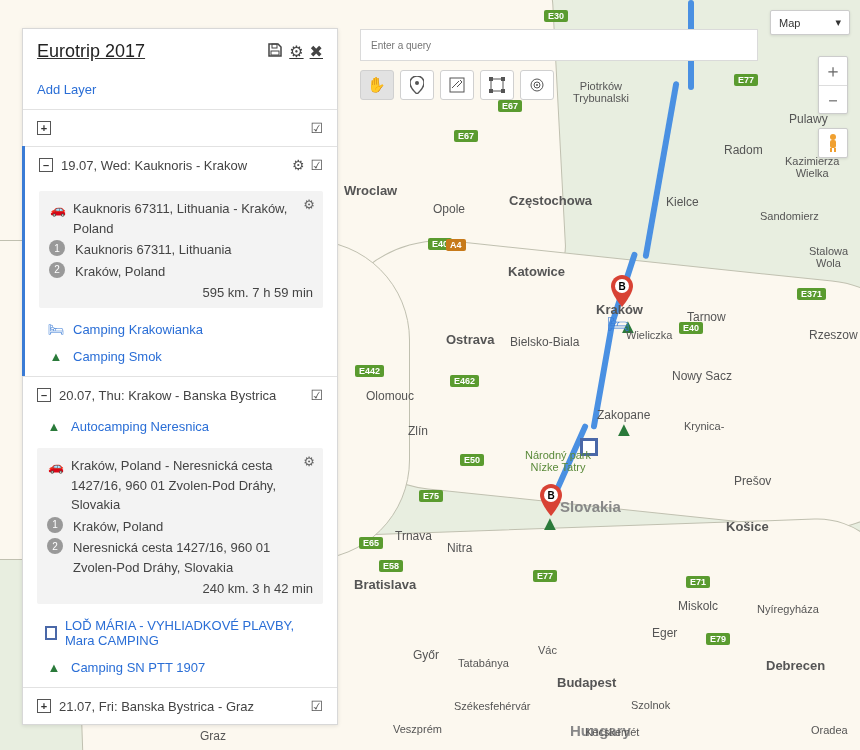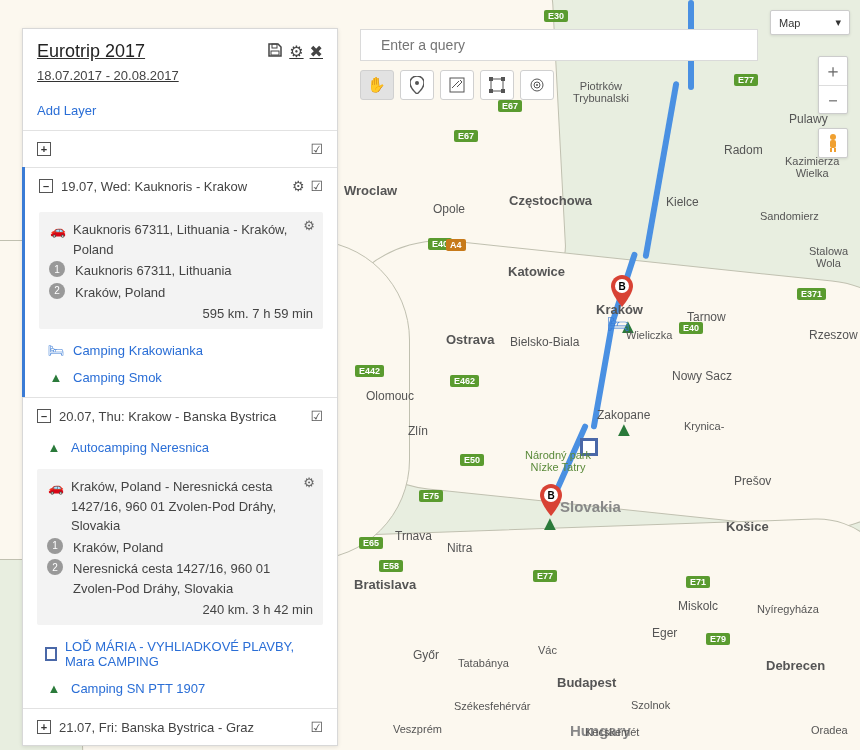--- a/index.html
+++ b/index.html
@@ -178,22 +178,22 @@
 
 
 .search-box {
   position: absolute;
   top: 29px;
   left: 360px;
   width: 398px;
   height: 32px;
   background: #fff;
   border: 1px solid #dadada;
-  padding: 0 20px;
-  font-size: 14px;
+  padding: 0 10px;
+  font-size: 10px;
   color: #888;
   outline: none;
 }
 .map-type {
   position: absolute;
   top: 10px;
   right: 10px;
   width: 80px;
   height: 25px;
   background: #fff;
@@ -433,21 +433,20 @@
           <svg width="16" height="16" viewBox="0 0 16 16">
               <path d="M2 2h9l3 3v9H2z" fill="none" stroke="#444" stroke-width="1.5"></path>
               <rect x="5" y="2" width="5" height="4" fill="none" stroke="#444"></rect>
               <rect x="4" y="9" width="8" height="4" fill="none" stroke="#444"></rect>
             </svg>
         </span>
         <span>⚙</span>
         <span>✖</span>
       </div>
     </div>
-    <div class="sb-dates">18.07.2017 - 20.08.2017</div>
   </div>
   <a class="add-layer" href="#">Add Layer</a>
 
   <div class="day-row">
     <div class="day-left">
       <span class="toggle">+</span>
     </div>
     <div class="day-right">
         <span>☑</span>
       </div>

